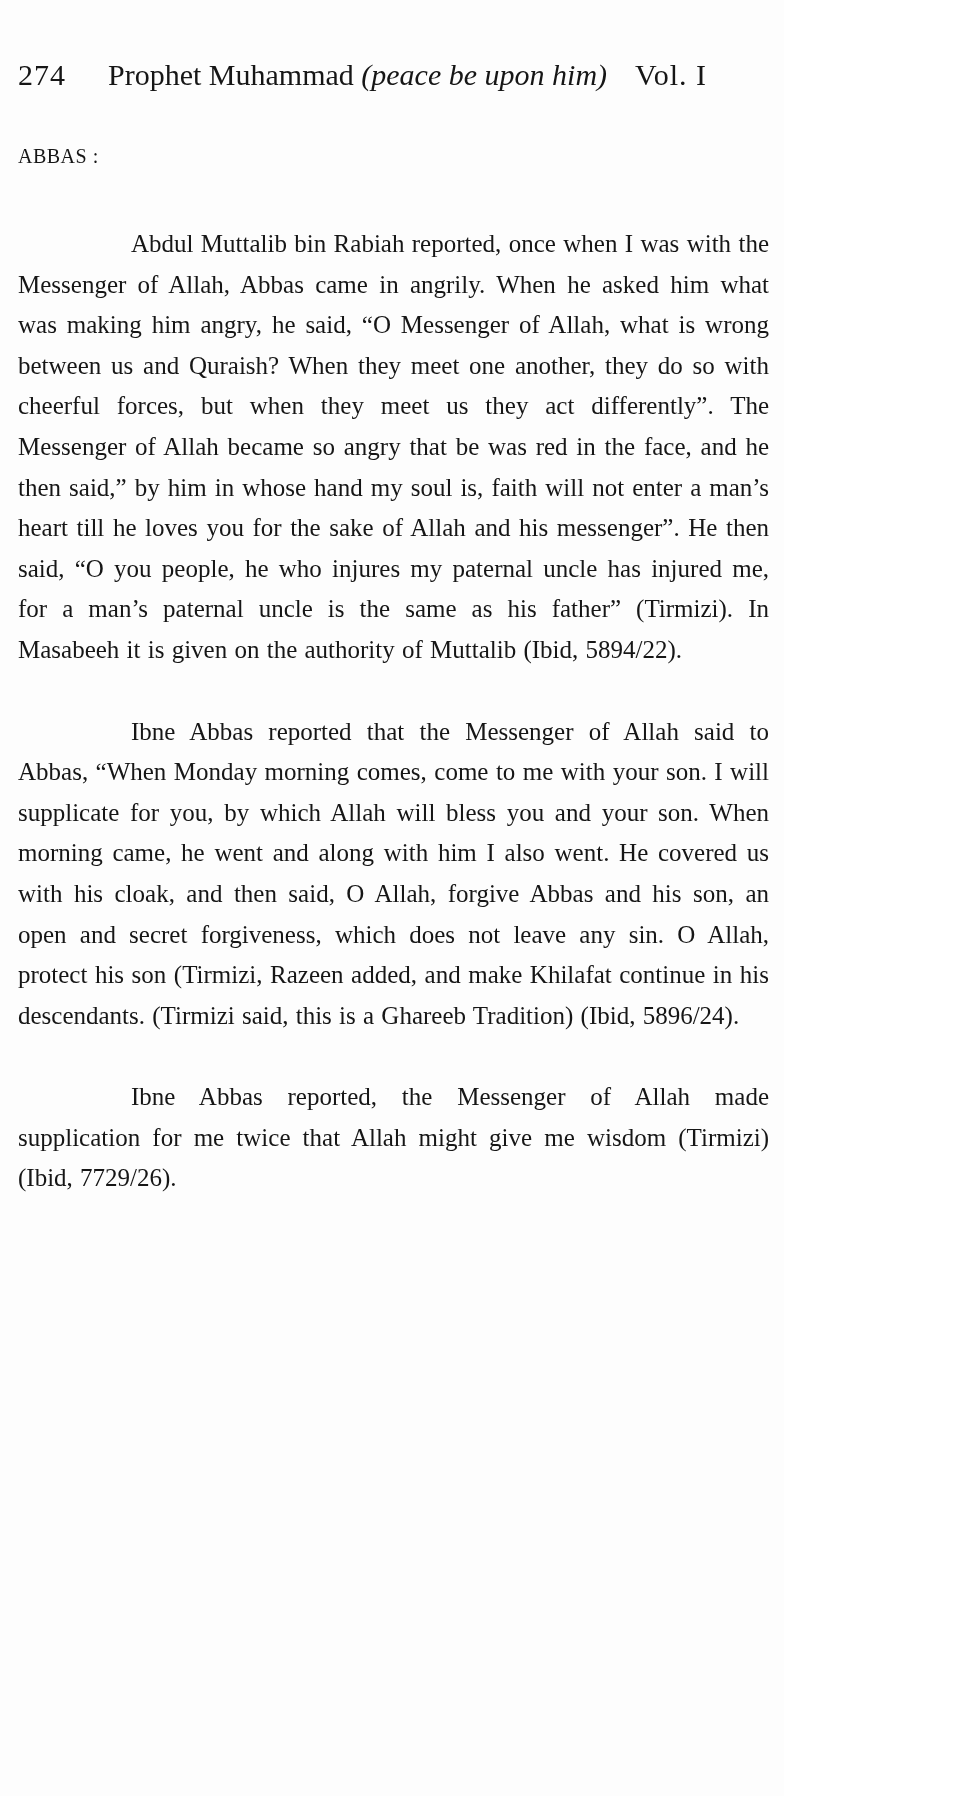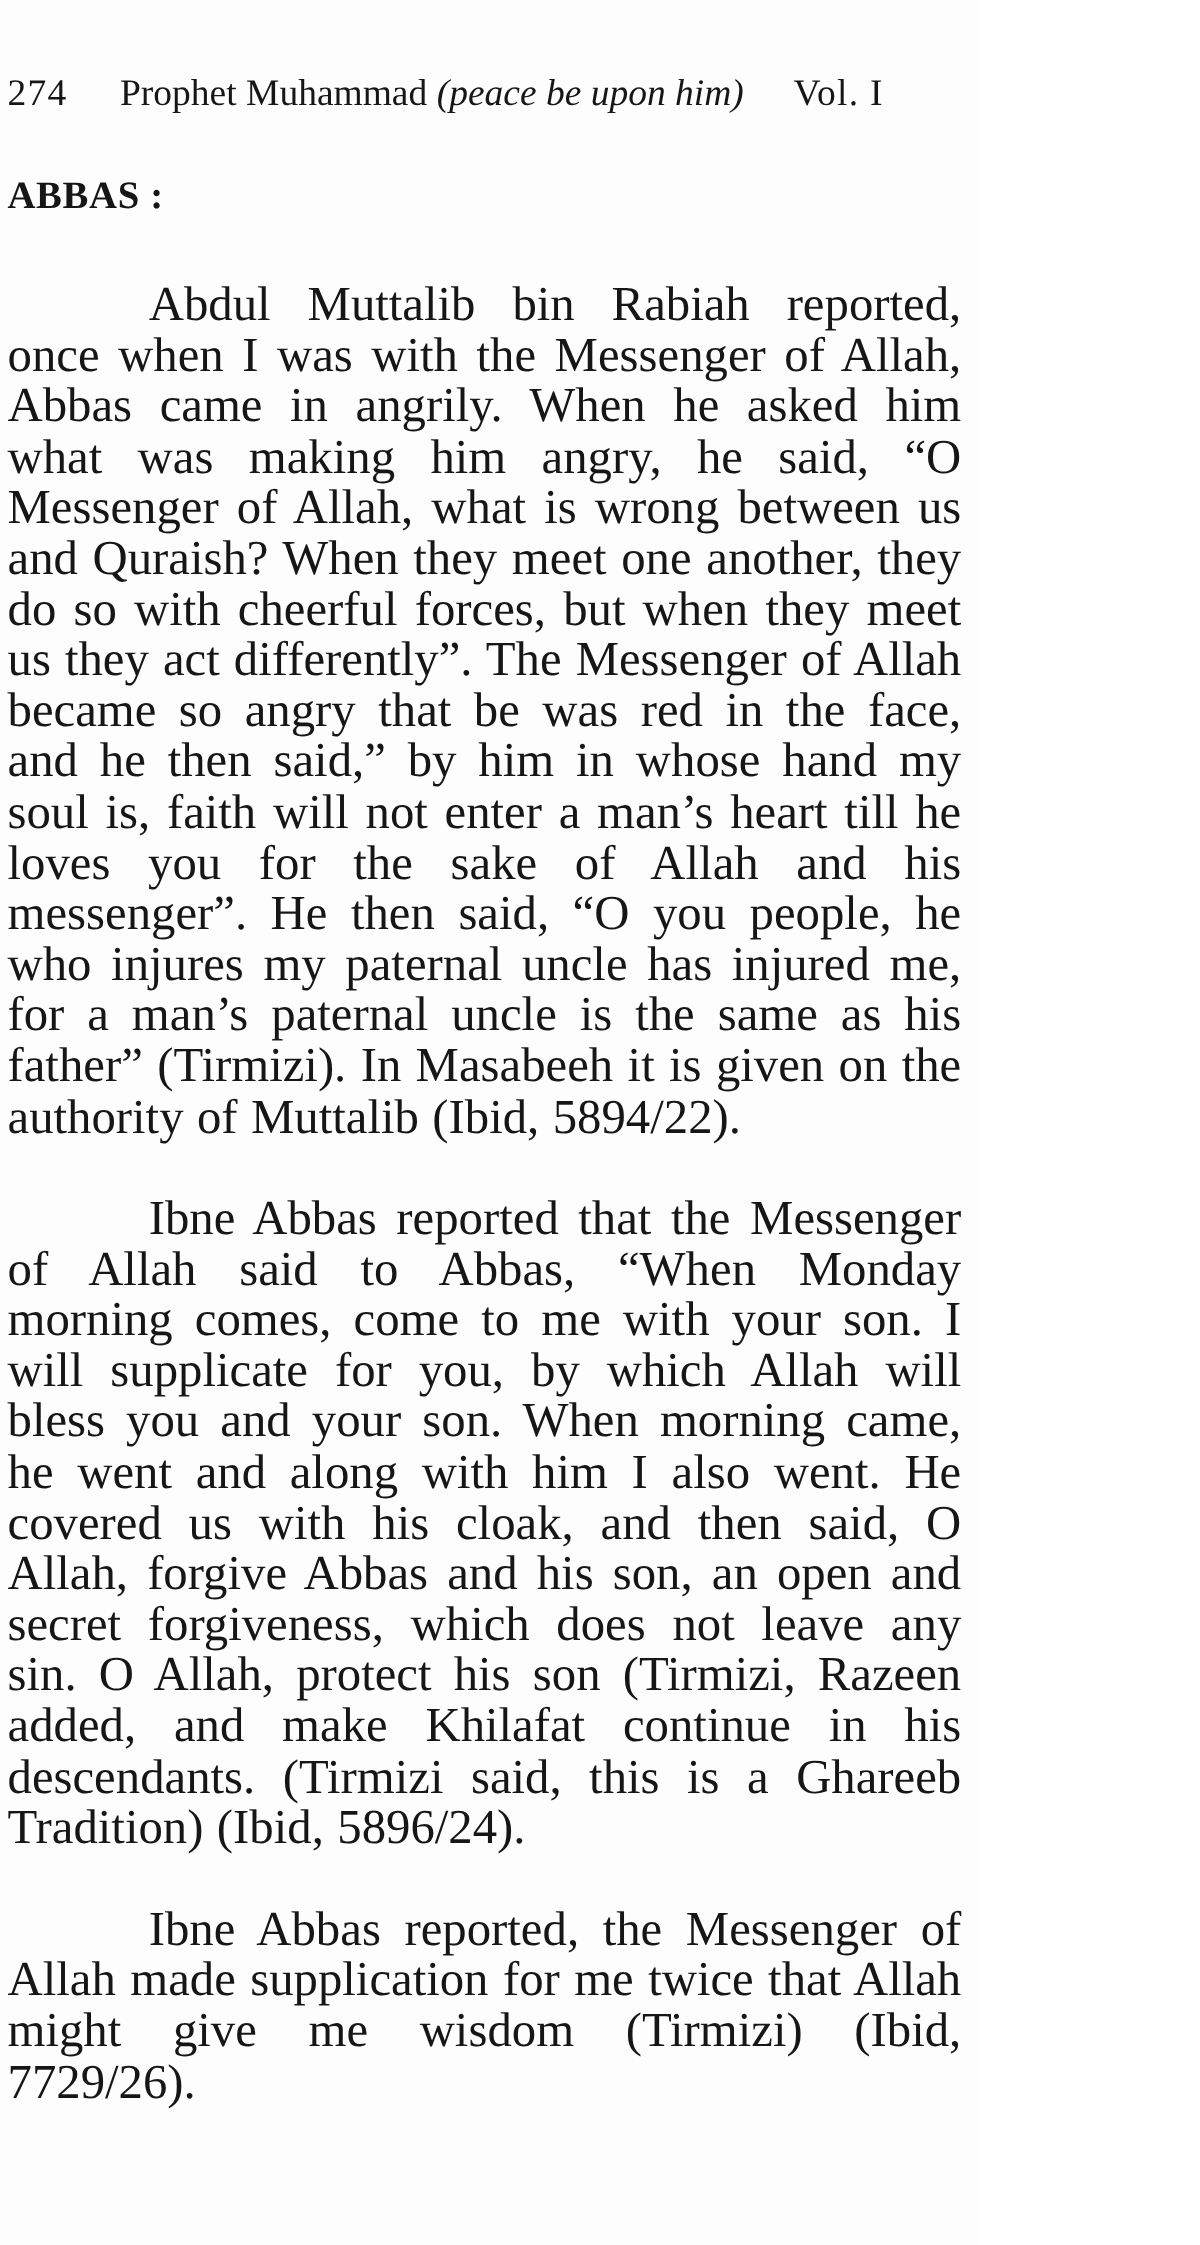--- a/index.html
+++ b/index.html
@@ -12,21 +12,21 @@
     height: 1796px;
     overflow: hidden;
   }
   .page {
     box-sizing: border-box;
     width: 784px;
     height: 1796px;
     background: #fdfdfd;
     color: #161616;
     font-family: "Liberation Serif", "DejaVu Serif", serif;
-    padding: 12px 15px 0 6px;
+    padding: 12px 15px 0 18px;
   }
   .running-header {
     display: flex;
     align-items: baseline;
     font-size: 30px;
     line-height: 38px;
     white-space: nowrap;
   }
   .running-header .pagenum {
     letter-spacing: 1px;
@@ -38,28 +38,28 @@
     font-style: italic;
   }
   .running-header .vol {
     margin-left: auto;
     margin-right: 62px;
     letter-spacing: 1px;
     margin-top: 44px;
   }
   h2.heading {
     margin: 43px 0 0 0;
-    font-size: 31px;
+    font-size: 20px;
     line-height: 38px;
-    font-weight: 700;
+    font-weight: 400;
     letter-spacing: 0.5px;
   }
   .body p {
     margin: 41px 0 0 0;
-    font-size: 39px;
+    font-size: 25px;
     line-height: 40.6px;
     text-align: justify;
     text-indent: 113px;
     word-spacing: 1px;
   }
   .body p.first {
     margin-top: 49px;
   }
 </style>
 </head>

